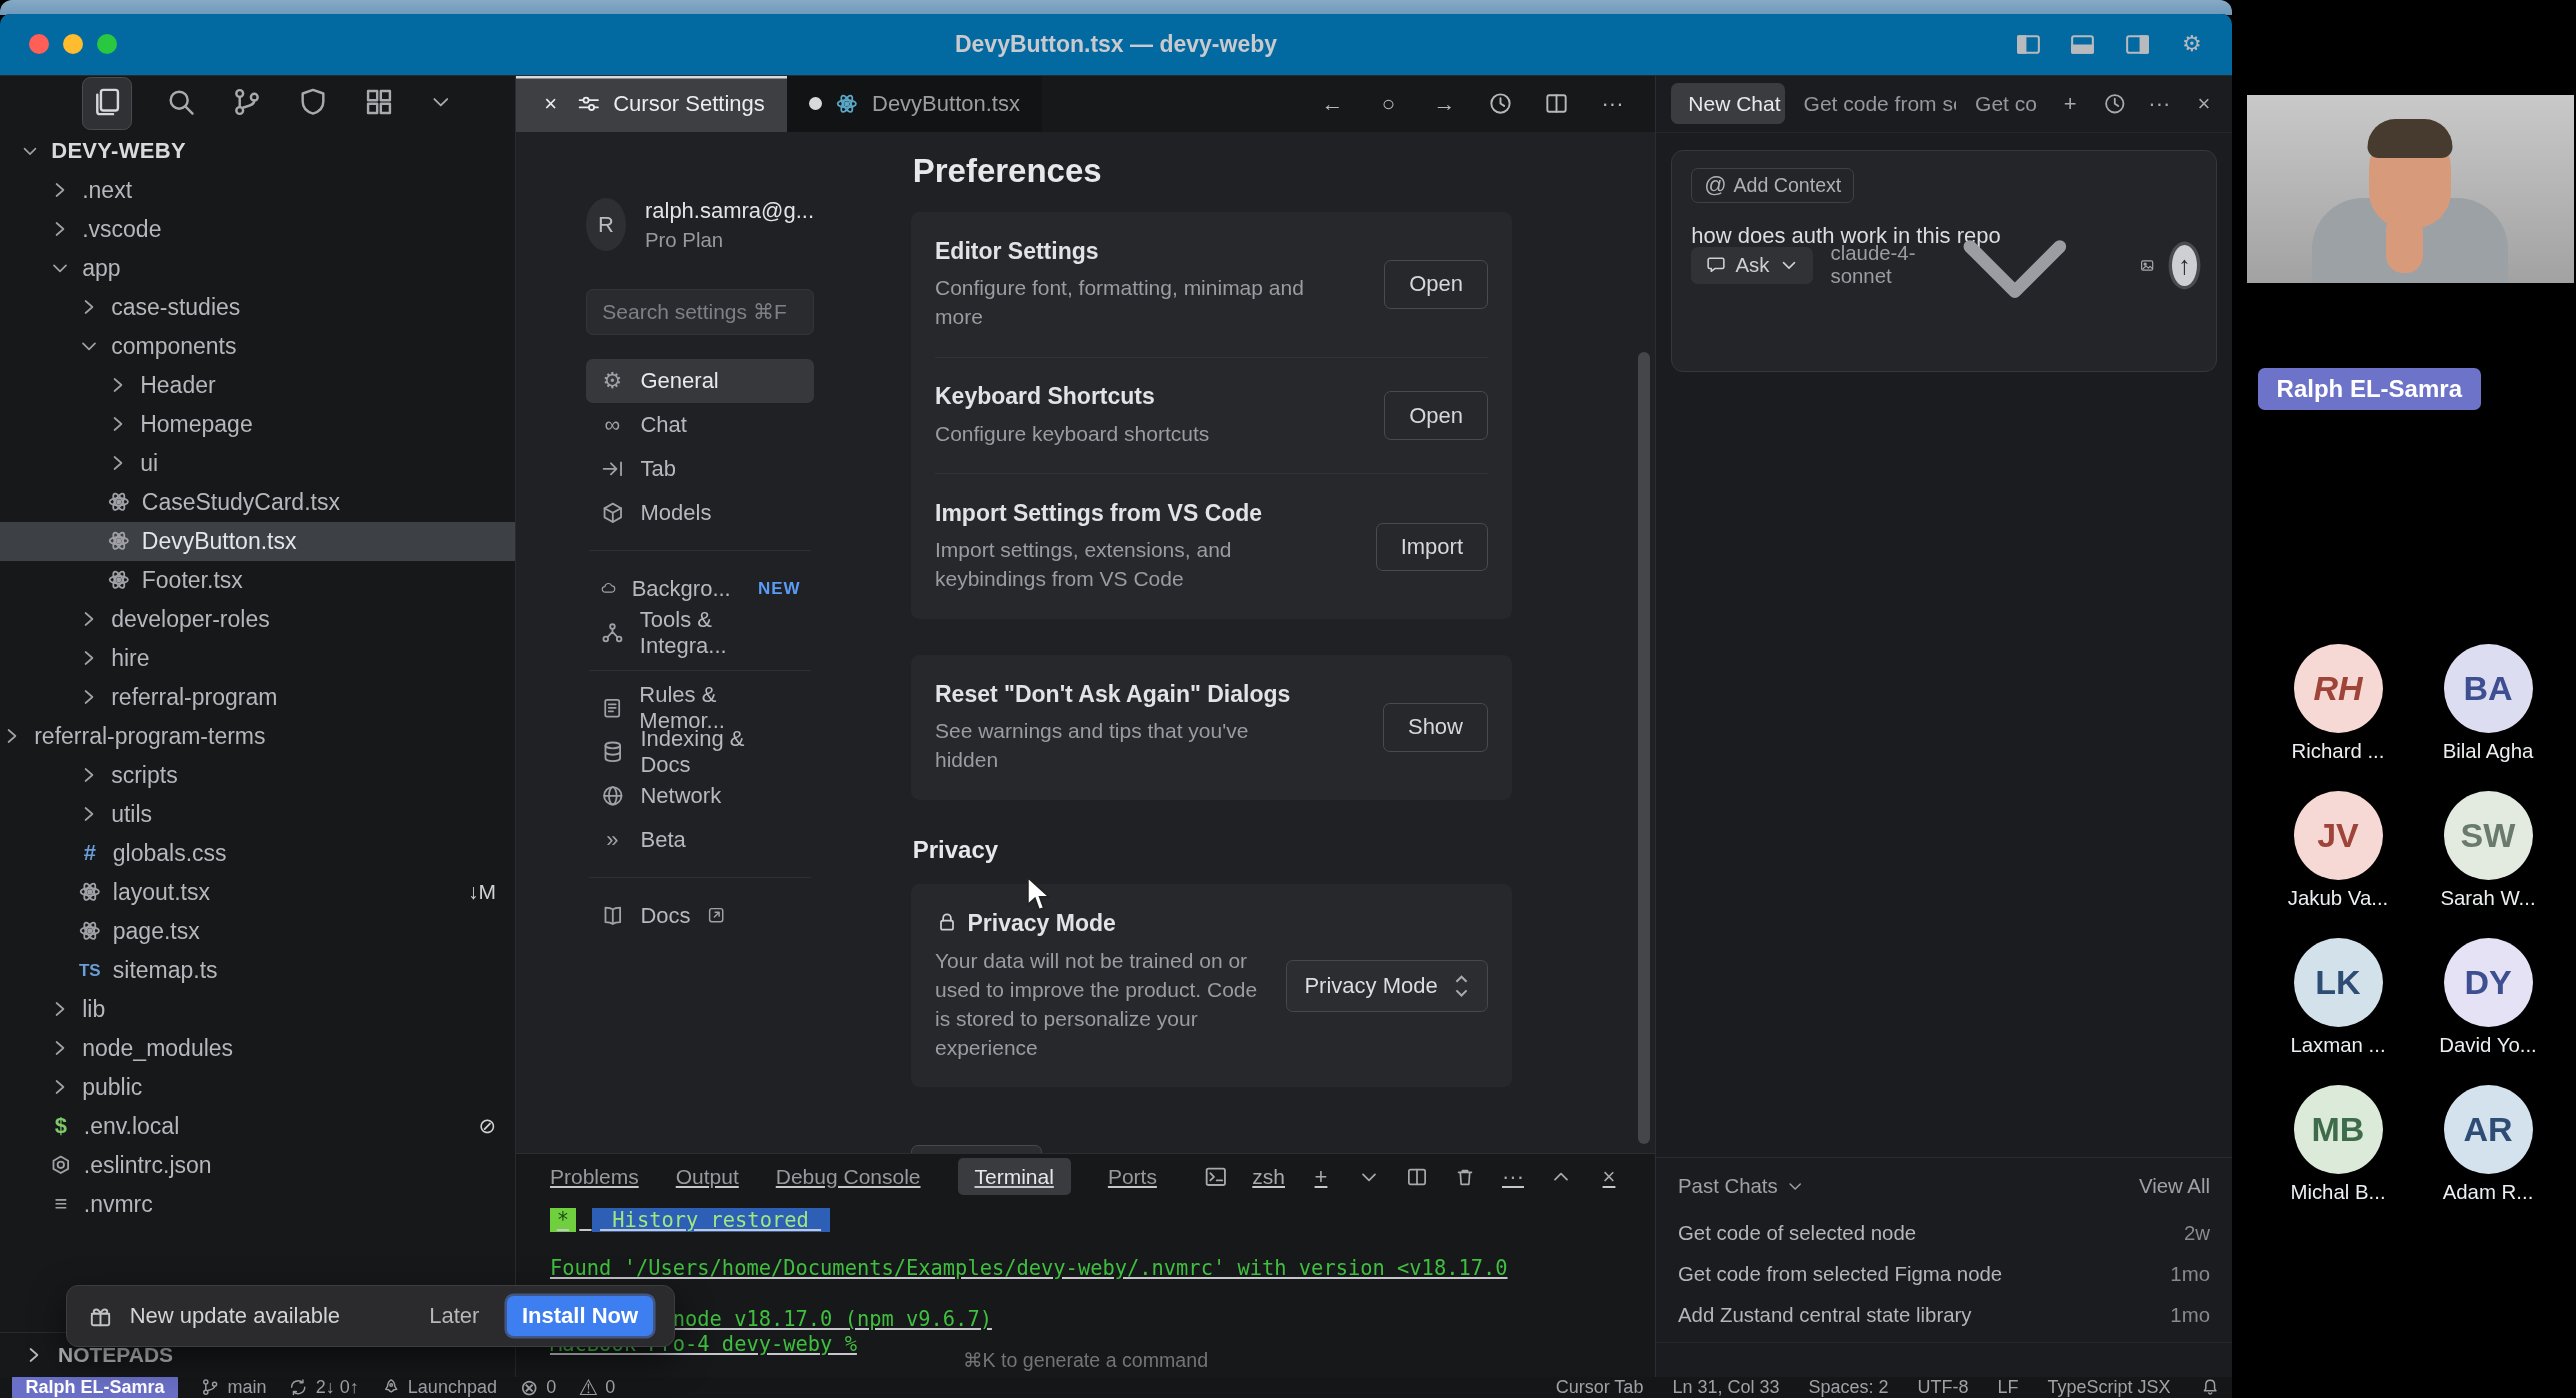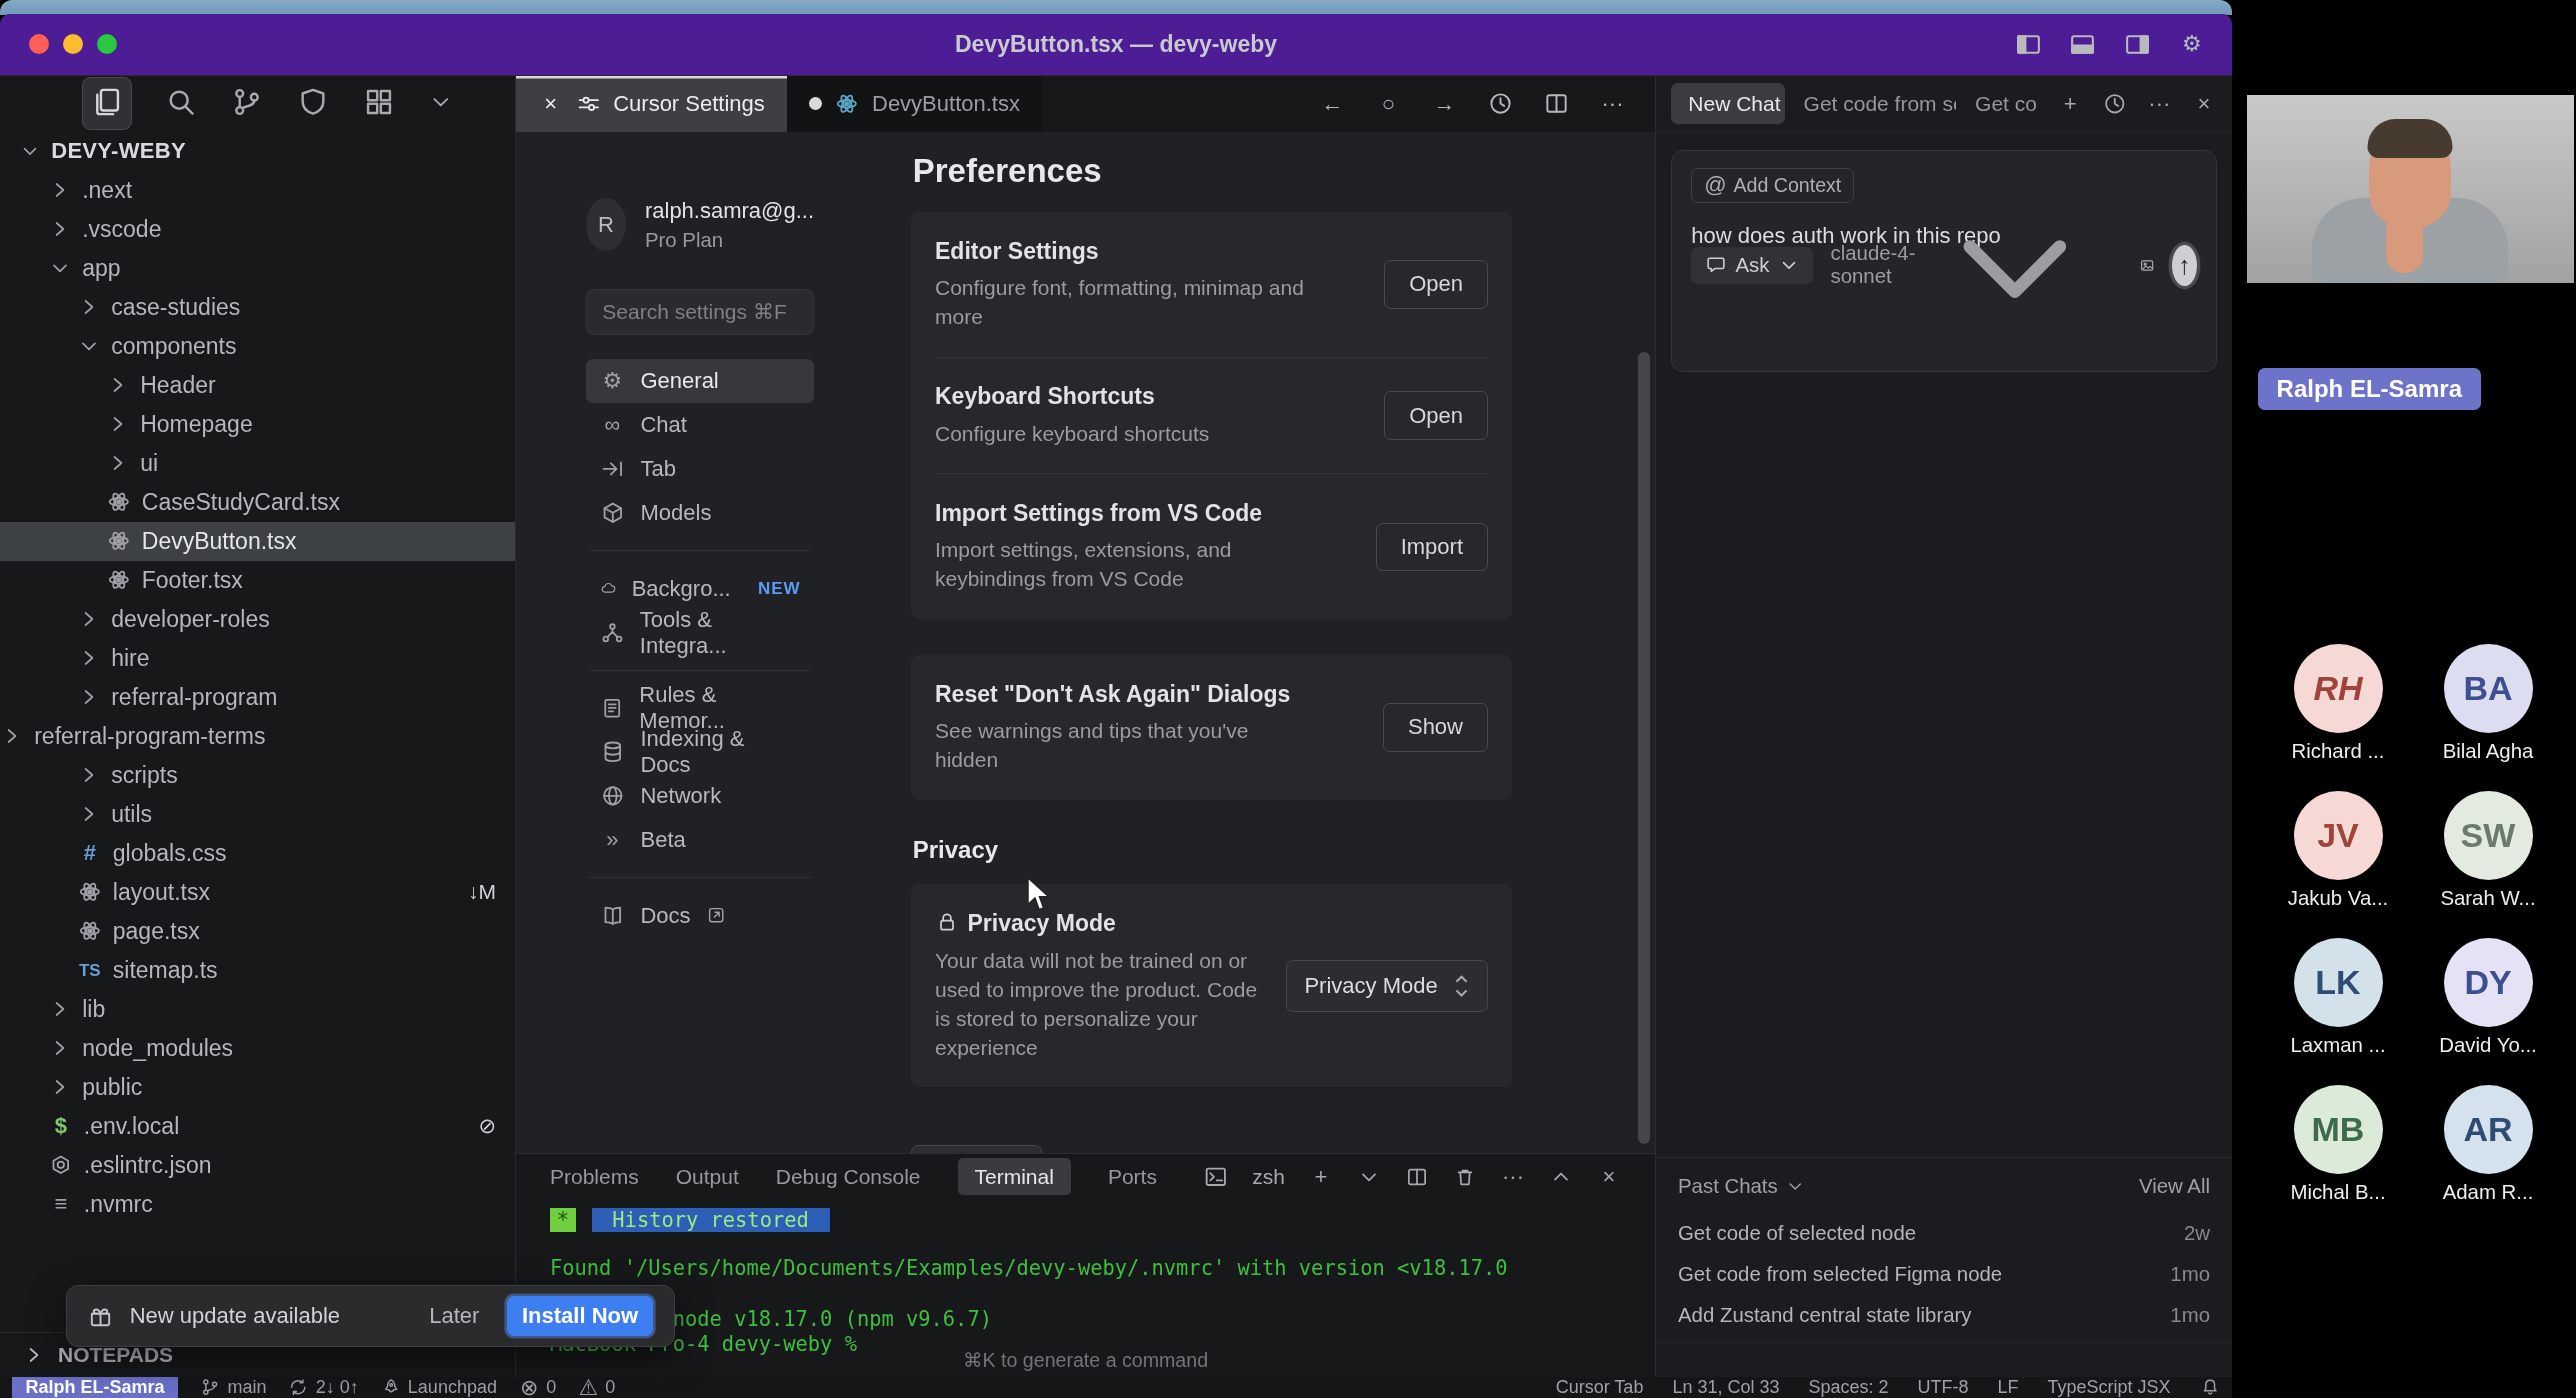--- a/index.html
+++ b/index.html
@@ -2,21 +2,21 @@
 <html style="font-size:13.6px"><head>
 <meta charset="utf-8">
 <style>
   html,body{margin:0;padding:0;background:#000;}
   .screen{position:relative;width:2576px;height:1399px;overflow:hidden;background:#000;
     font-family:"Liberation Sans",sans-serif;-webkit-font-smoothing:antialiased;color:#c6c7cb;}
   .tx{font-family:"Liberation Sans",sans-serif;}
   
   .top-strip{position:absolute;left:0;top:0;width:2232px;height:15.3px;background:linear-gradient(180deg,#86aac6,#6f98ba);border-radius:12px 12px 0 0;}
   .win{position:absolute;left:0;top:13.6px;width:2232px;height:1385px;background:#1d1e21;border-radius:10.2px 10.2px 0 0;overflow:hidden;display:flex;flex-direction:column;}
-  .titlebar{height:61px;background:#4c1d95;border-bottom:0.9px solid #2a2a2c;position:relative;display:flex;align-items:center;flex:0 0 auto;}
+  .titlebar{height:61px;background:#0369a1;border-bottom:0.9px solid #2a2a2c;position:relative;display:flex;align-items:center;flex:0 0 auto;}
   .traffic{display:flex;gap:13.6px;margin-left:29px;}
   .tl{width:20.4px;height:20.4px;border-radius:50%;}
   .tl.red{background:#ff5f57;} .tl.yel{background:#febc2e;} .tl.grn{background:#28c840;}
   .win-title{position:absolute;left:0;right:0;text-align:center;font-size:23px;font-weight:700;color:#c9cacd;pointer-events:none;}
   .tb-icons{margin-left:auto;display:flex;gap:25.6px;margin-right:25.6px;color:#b9babd;z-index:2;}
   .tb-icons .ic{width:29px;height:29px;}
   
   .main{flex:1;display:flex;min-height:0;}
   .statusbar{height:22px;background:#151618;display:flex;align-items:center;font-size:18px;color:#9fa1a6;flex:0 0 auto;overflow:hidden;padding:0 12px;gap:22px;}
   .statusbar .seg{display:flex;align-items:center;gap:6.8px;white-space:nowrap;}
@@ -78,21 +78,21 @@
   .pr-desc{font-size:21px;color:#9a9ca1;line-height:29px;max-width:375px;}
   .pr-texts{flex:1;min-width:0;}
   .btn{margin-left:20.4px;background:transparent;border:0.9px solid #4a4b50;border-radius:6.8px;color:#d6d7da;font-size:22px;padding:10.2px 24px;font-family:inherit;flex:0 0 auto;}
   .h2{font-size:24px;font-weight:700;color:#e7e8ea;margin:0 0 20.4px 1.7px;}
   .selectbox{margin-left:20.4px;background:#2c2d31;border:0.9px solid #47484d;border-radius:6.8px;color:#dcdde0;font-size:22px;padding:12px 17px;display:flex;align-items:center;gap:15.3px;flex:0 0 auto;}
   .updown{display:flex;flex-direction:column;gap:1.7px;color:#a8aaae;}
   .updown svg{width:17px;height:10.2px;display:block;}
   .logout{background:#2c2d31;border:0.9px solid #47484d;border-radius:6.8px;color:#dcdde0;font-size:22px;padding:12px 25.6px;font-family:inherit;margin-top:22px;}
   .set-scroll{position:absolute;right:5.1px;top:220px;width:12px;height:792px;background:#45464a;border-radius:6px;}
   
-  .terminal{height:223px;border-top:1.7px solid #2c2d30;background:#17181a;position:relative;flex:0 0 auto;}
+  .terminal{height:223px;border-top:1.7px solid #2c2d30;background:#17181a;position:relative;flex:0 0 auto;text-decoration:underline;}
   .term-tabs{height:46px;display:flex;align-items:center;gap:37px;padding:0 34px;font-size:21px;color:#97999e;}
   .term-tab.active{background:#3a3b3f;color:#e6e7e9;border-radius:5.1px;padding:6.8px 17px;}
   .term-right{margin-left:auto;display:flex;align-items:center;gap:24px;color:#a8a9ad;font-size:21px;}
   .term-right .ic{width:25.6px;height:25.6px;}
   .term-body{font-family:"DejaVu Sans Mono",monospace;font-size:20.4px;line-height:25.6px;color:#3fbf3f;padding:8.5px 34px;}
   .tline{white-space:pre;}
   .star{background:#6fcf3f;color:#1d4d10;padding:0 6.8px;margin-right:3.4px;}
   .restored{background:#2e5fb7;color:#9fe87f;padding:0 8.5px;}
   .term-hint{position:absolute;left:0;right:0;bottom:5.1px;text-align:center;color:#737478;font-size:19.6px;}
   

